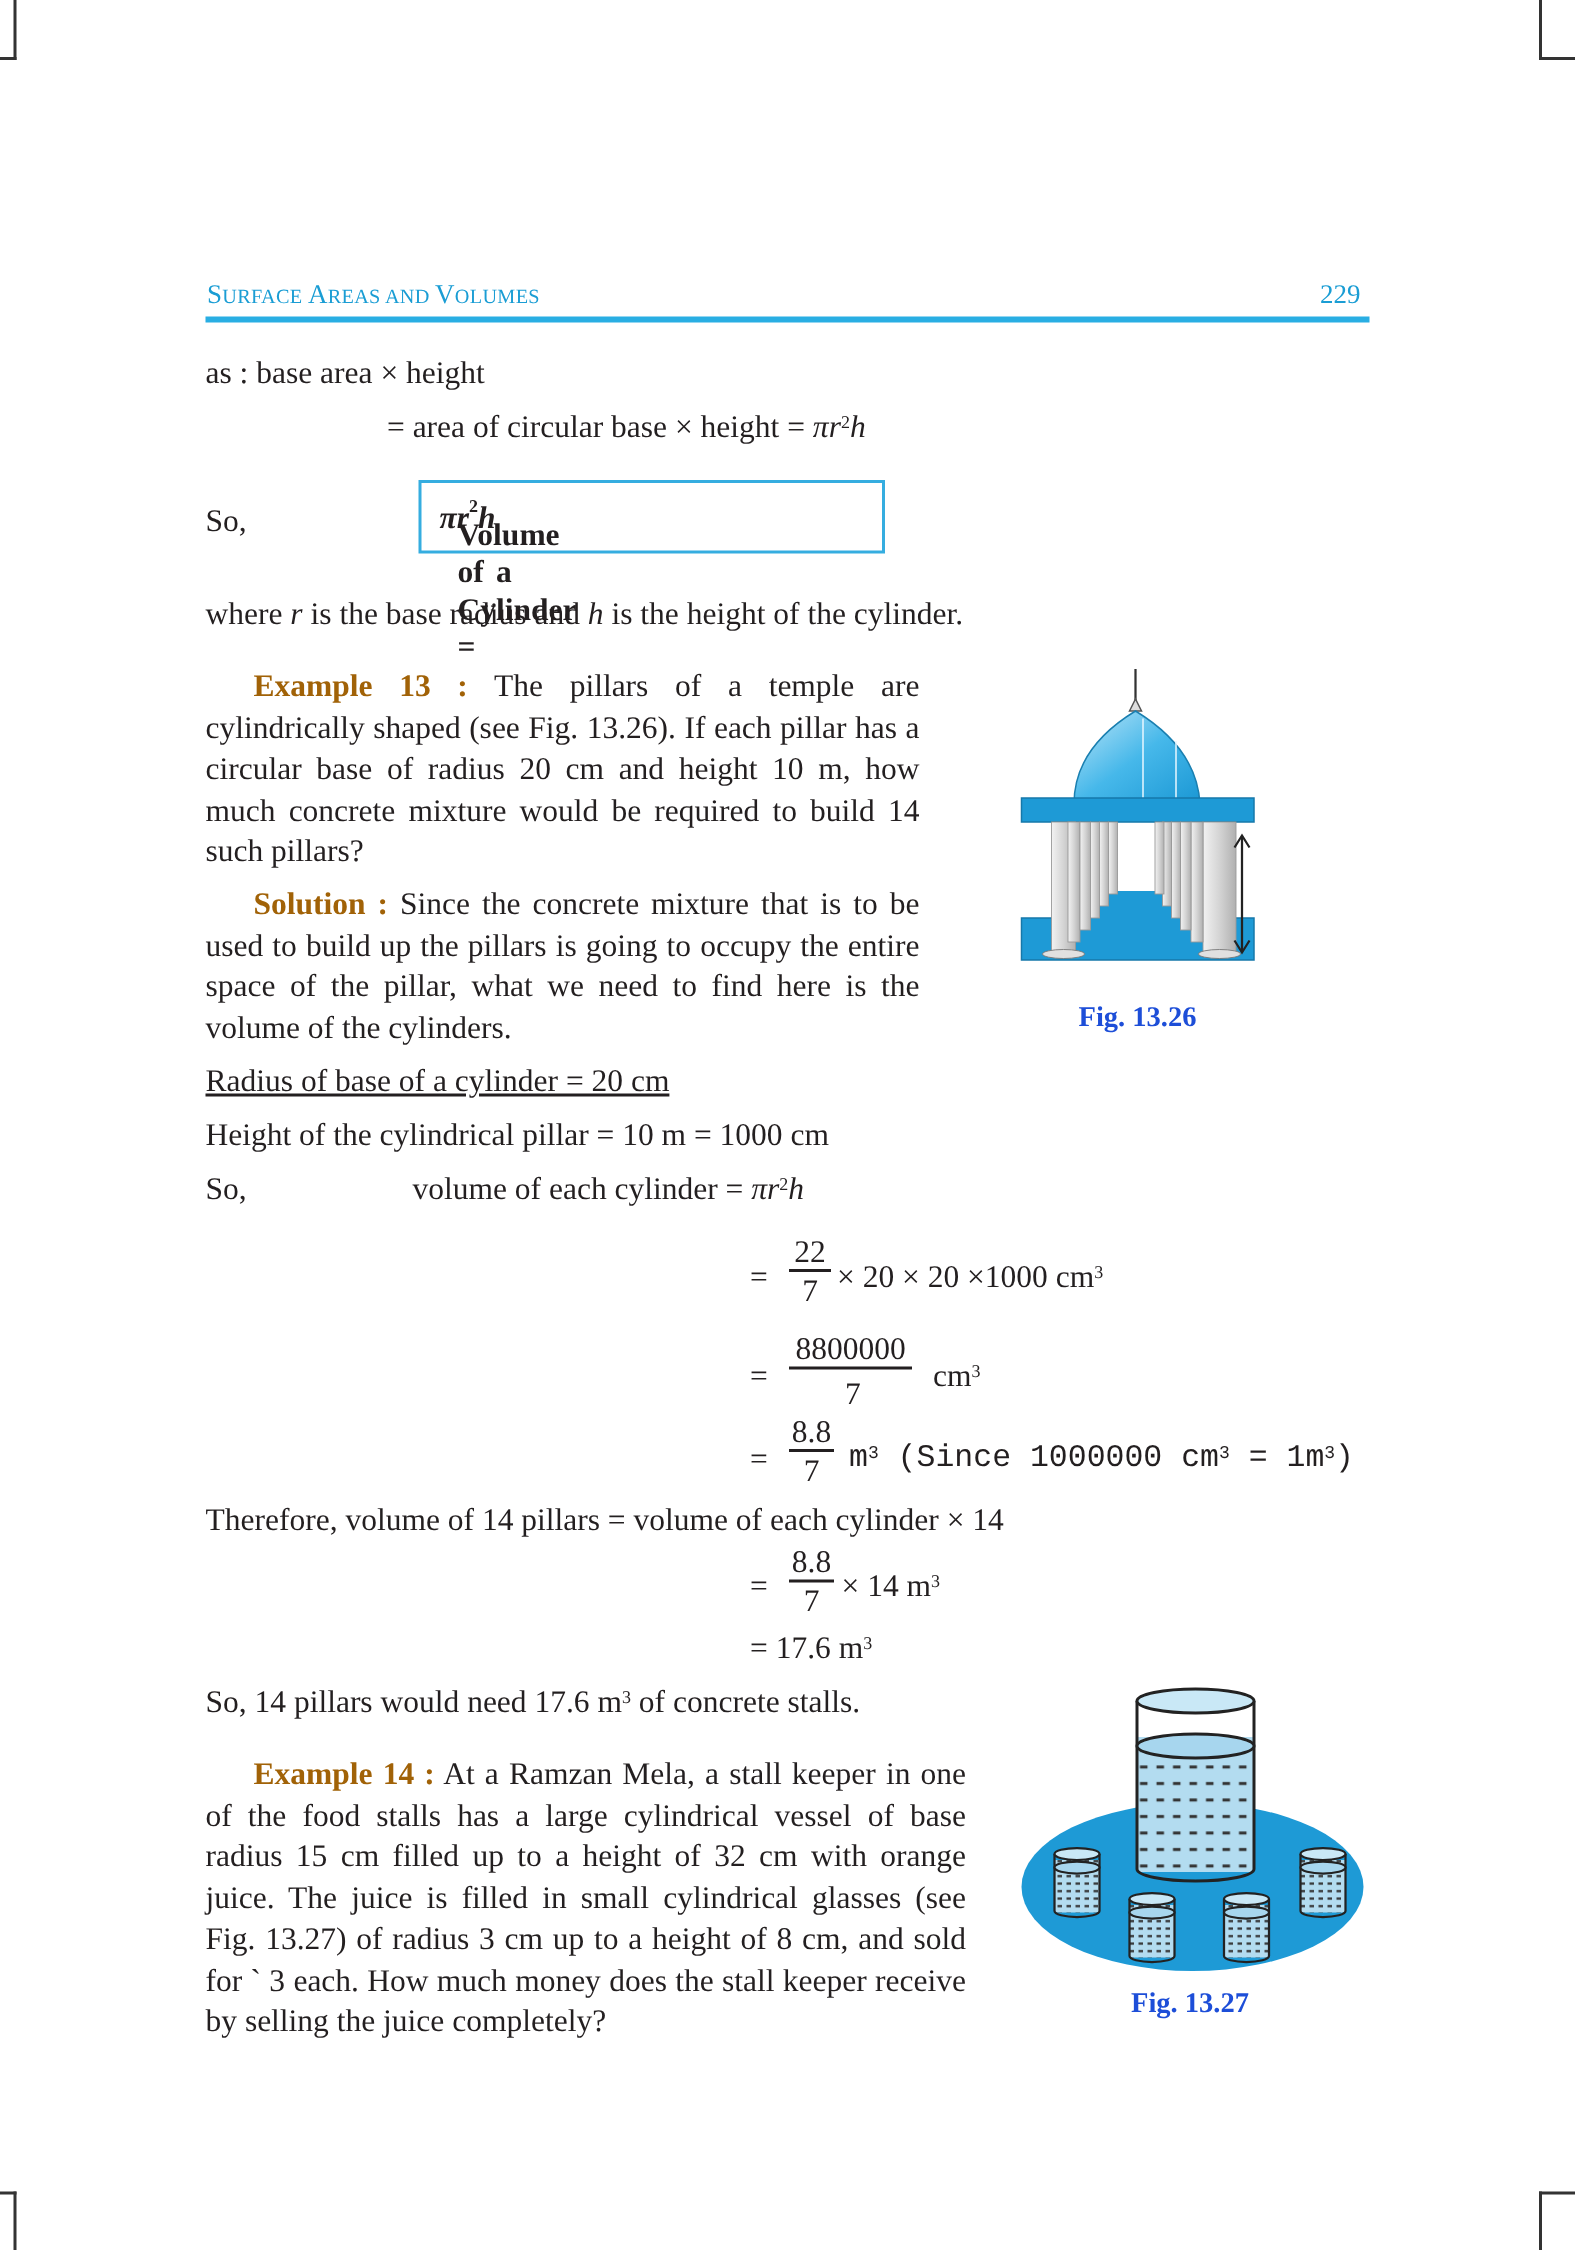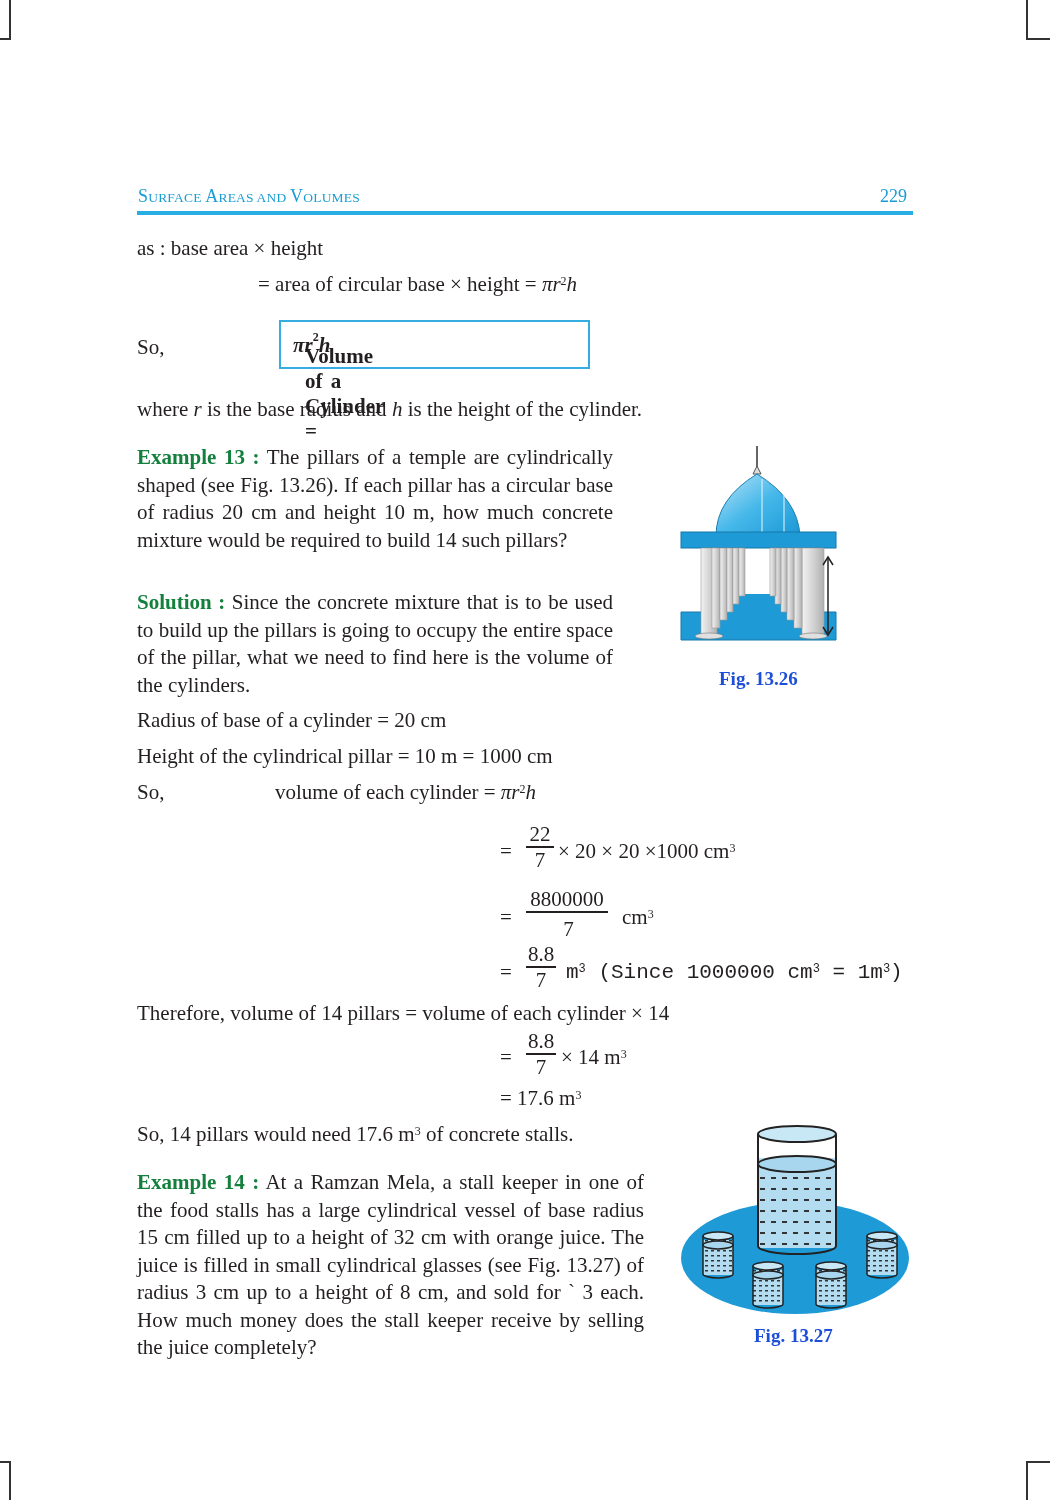--- a/index.html
+++ b/index.html
@@ -1,21 +1,21 @@
 <!DOCTYPE html>
 <html><head>
 <meta charset="utf-8">
 <style>
   html, body { margin:0; padding:0; }
   body { width:1050px; height:1500px; background:#ffffff; position:relative; overflow:hidden;
     font-family:"Liberation Serif", "DejaVu Serif", serif; color:#231f20; }
   .crop { position:absolute; background:#333; }
   .abs { position:absolute; white-space:nowrap; }
   .t { font-size:21px; line-height:27px; }
-  .blue { color:#15803d; }
+  .blue { color:#a16207;margin-left:32px; }
   .hdr-title { left:138px; top:186px; font-size:17px; color:#1a9dd4; letter-spacing:0.2px; }
   .hdr-title .big { font-size:18px; }
   .hdr-title .sm { font-size:13.5px; }
   .hdr-page { left:880px; top:186px; font-size:18px; color:#1a9dd4; }
   .hdr-rule { left:137px; top:211px; width:776px; height:4px; background:#29aee3; }
   .box { position:absolute; left:232px; top:320px; width:311px; height:49px; border:2px solid #35ade0; box-sizing:border-box;margin-left:47px; }
   .box span { position:absolute; left:12px; top:11px; font-weight:bold; font-size:21px; word-spacing:3px; }
   .para { position:absolute; left:137px; width:476px; font-size:21px; line-height:27.5px; text-align:justify; }
   .para b.blue { font-weight:bold; }
   .frac { position:absolute; text-align:center; font-size:21px; }
@@ -96,21 +96,21 @@
   <g fill="#e0e0e0" stroke="#777" stroke-width="0.6">
     <ellipse cx="33" cy="192" rx="14" ry="3"></ellipse>
     <ellipse cx="137" cy="192" rx="14" ry="3"></ellipse>
   </g>
   <line x1="152" y1="114" x2="152" y2="190" stroke="#222" stroke-width="1.5"></line>
   <path d="M147 121 L152 113 L157 121" fill="none" stroke="#222" stroke-width="1.5"></path>
   <path d="M147 183 L152 191 L157 183" fill="none" stroke="#222" stroke-width="1.5"></path>
 </svg>
 <div class="abs fig-cap" style="left:719px;top:668px;">Fig. 13.26</div>
 
-<div class="abs t" style="left:137px;top:707px;">Radius of base of a cylinder = 20 cm</div>
+<div class="abs t" style="left:137px;top:707px;text-decoration:underline;">Radius of base of a cylinder = 20 cm</div>
 <div class="abs t" style="left:137px;top:743px;">Height of the cylindrical pillar = 10 m = 1000 cm</div>
 <div class="abs t" style="left:137px;top:779px;">So,</div>
 <div class="abs t" style="left:275px;top:779px;"><span>volume of each cylinder = </span><i>πr</i><sup>2</sup><i>h</i></div>
 
 <div class="abs t" style="left:500px;top:838px;">=</div>
 <div class="frac" style="left:526px;top:822px;width:28px;">
   <span class="num">22</span>
   <span class="bar"></span>
   <span class="den">7</span>
 </div>

